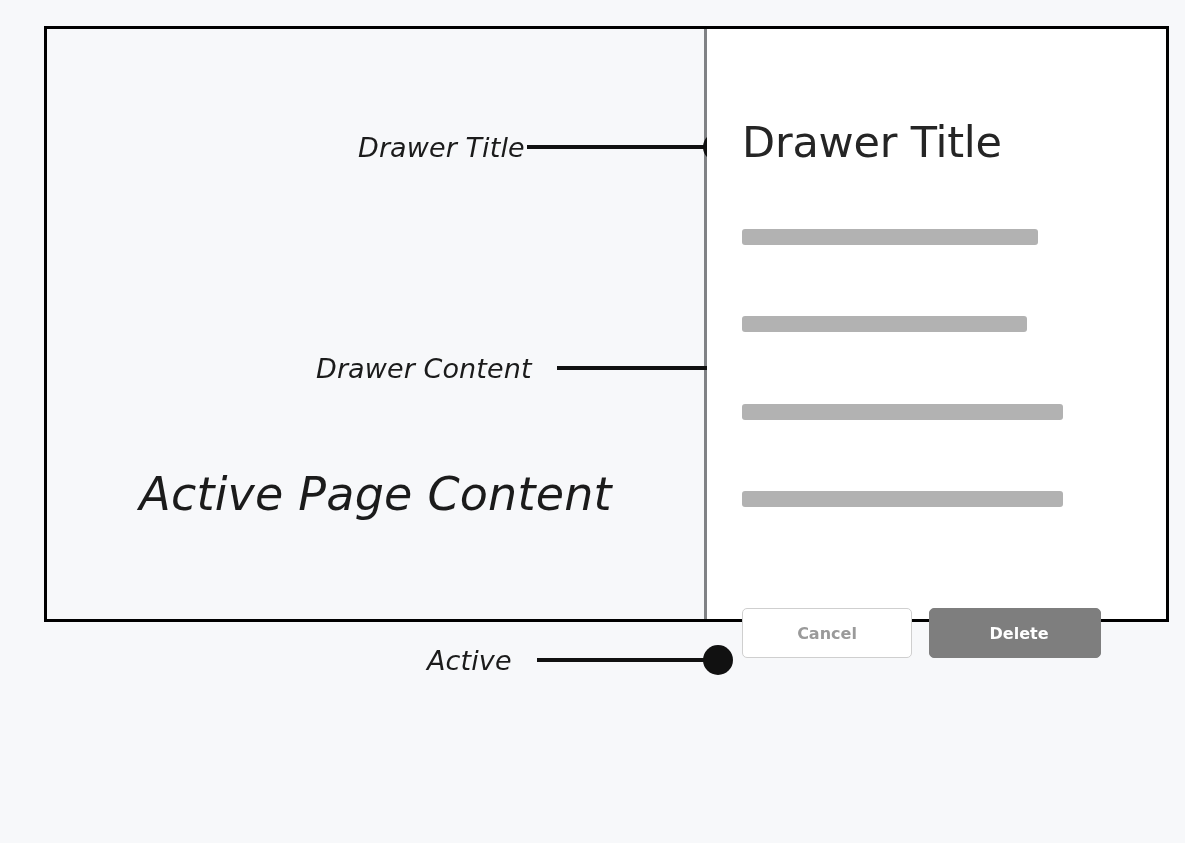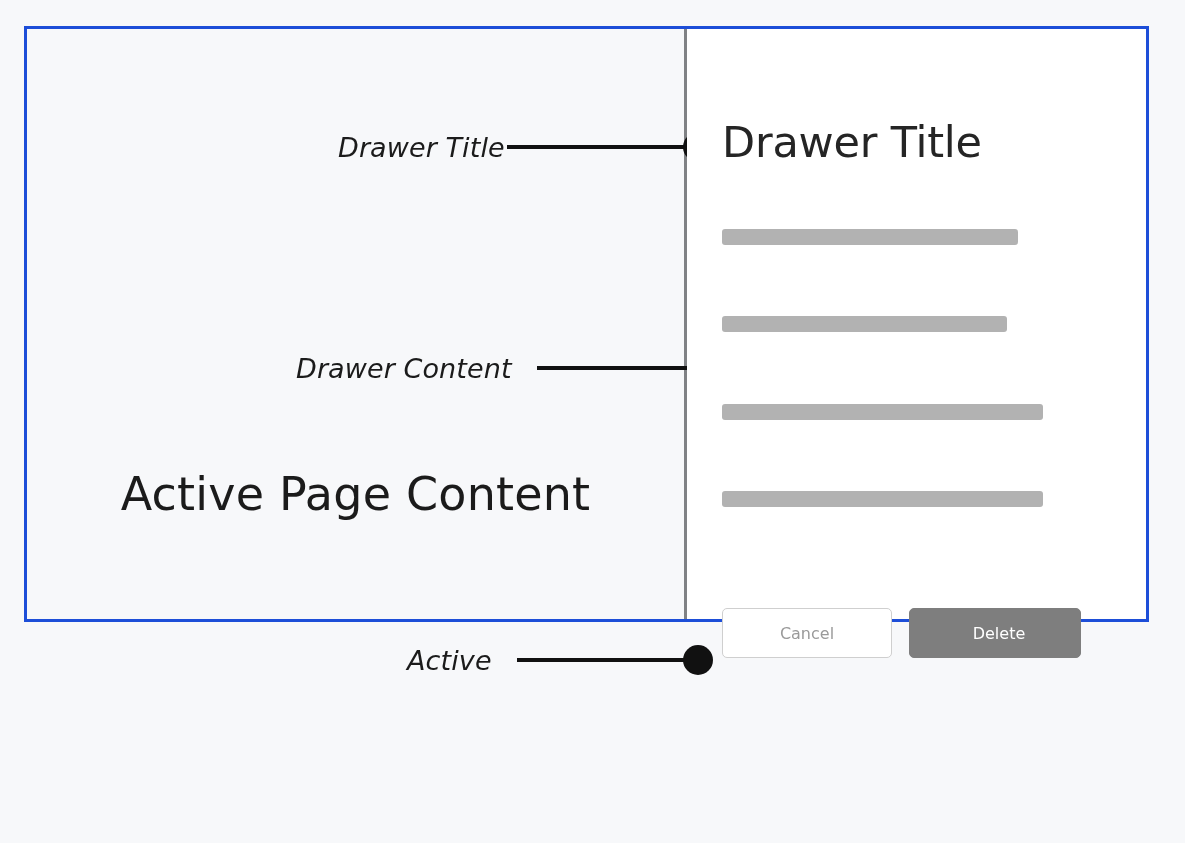--- a/index.html
+++ b/index.html
@@ -11,25 +11,25 @@
     height: 843px;
     background: #f7f8fa;
     font-family: "DejaVu Sans", "Liberation Sans", sans-serif;
     overflow: hidden;
     position: relative;
   }
 
   
   #frame {
     position: absolute;
-    left: 24px;
+    left: 44px;
     top: 26px;
     width: 1125px;
     height: 596px;
-    border: 3px solid #1d4ed8;
+    border: 3px solid #000000;
     box-sizing: border-box;
     background: #f7f8fa;
     display: flex;
   }
 
   
   #page-panel {
     position: relative;
     width: 657px;
     height: 100%;
@@ -104,20 +104,21 @@
   }
   #callout-actions .callout-line { margin-left: 25px; }
 
   
   #active-page-content {
     position: absolute;
     left: 0;
     top: 438px;
     width: 657px;
     text-align: center;
+    font-style: italic;
     font-size: 46px;
     color: #1b1b1b;
     letter-spacing: 0.2px;
   }
 
   
   #drawer-title {
     position: absolute;
     left: 35px;
     top: 88px;
@@ -148,20 +149,21 @@
   .drawer-button {
     height: 50px;
     border-radius: 5px;
     font-size: 16px;
     display: flex;
     align-items: center;
     justify-content: center;
     box-sizing: border-box;
     cursor: pointer;
     font-family: "DejaVu Sans", "Liberation Sans", sans-serif;
+    font-weight: bold;
   }
   #cancel-button {
     width: 170px;
     background: #ffffff;
     border: 1px solid #cfcfcf;
     color: #9a9a9a;
   }
   #delete-button {
     width: 172px;
     background: #7e7e7e;

